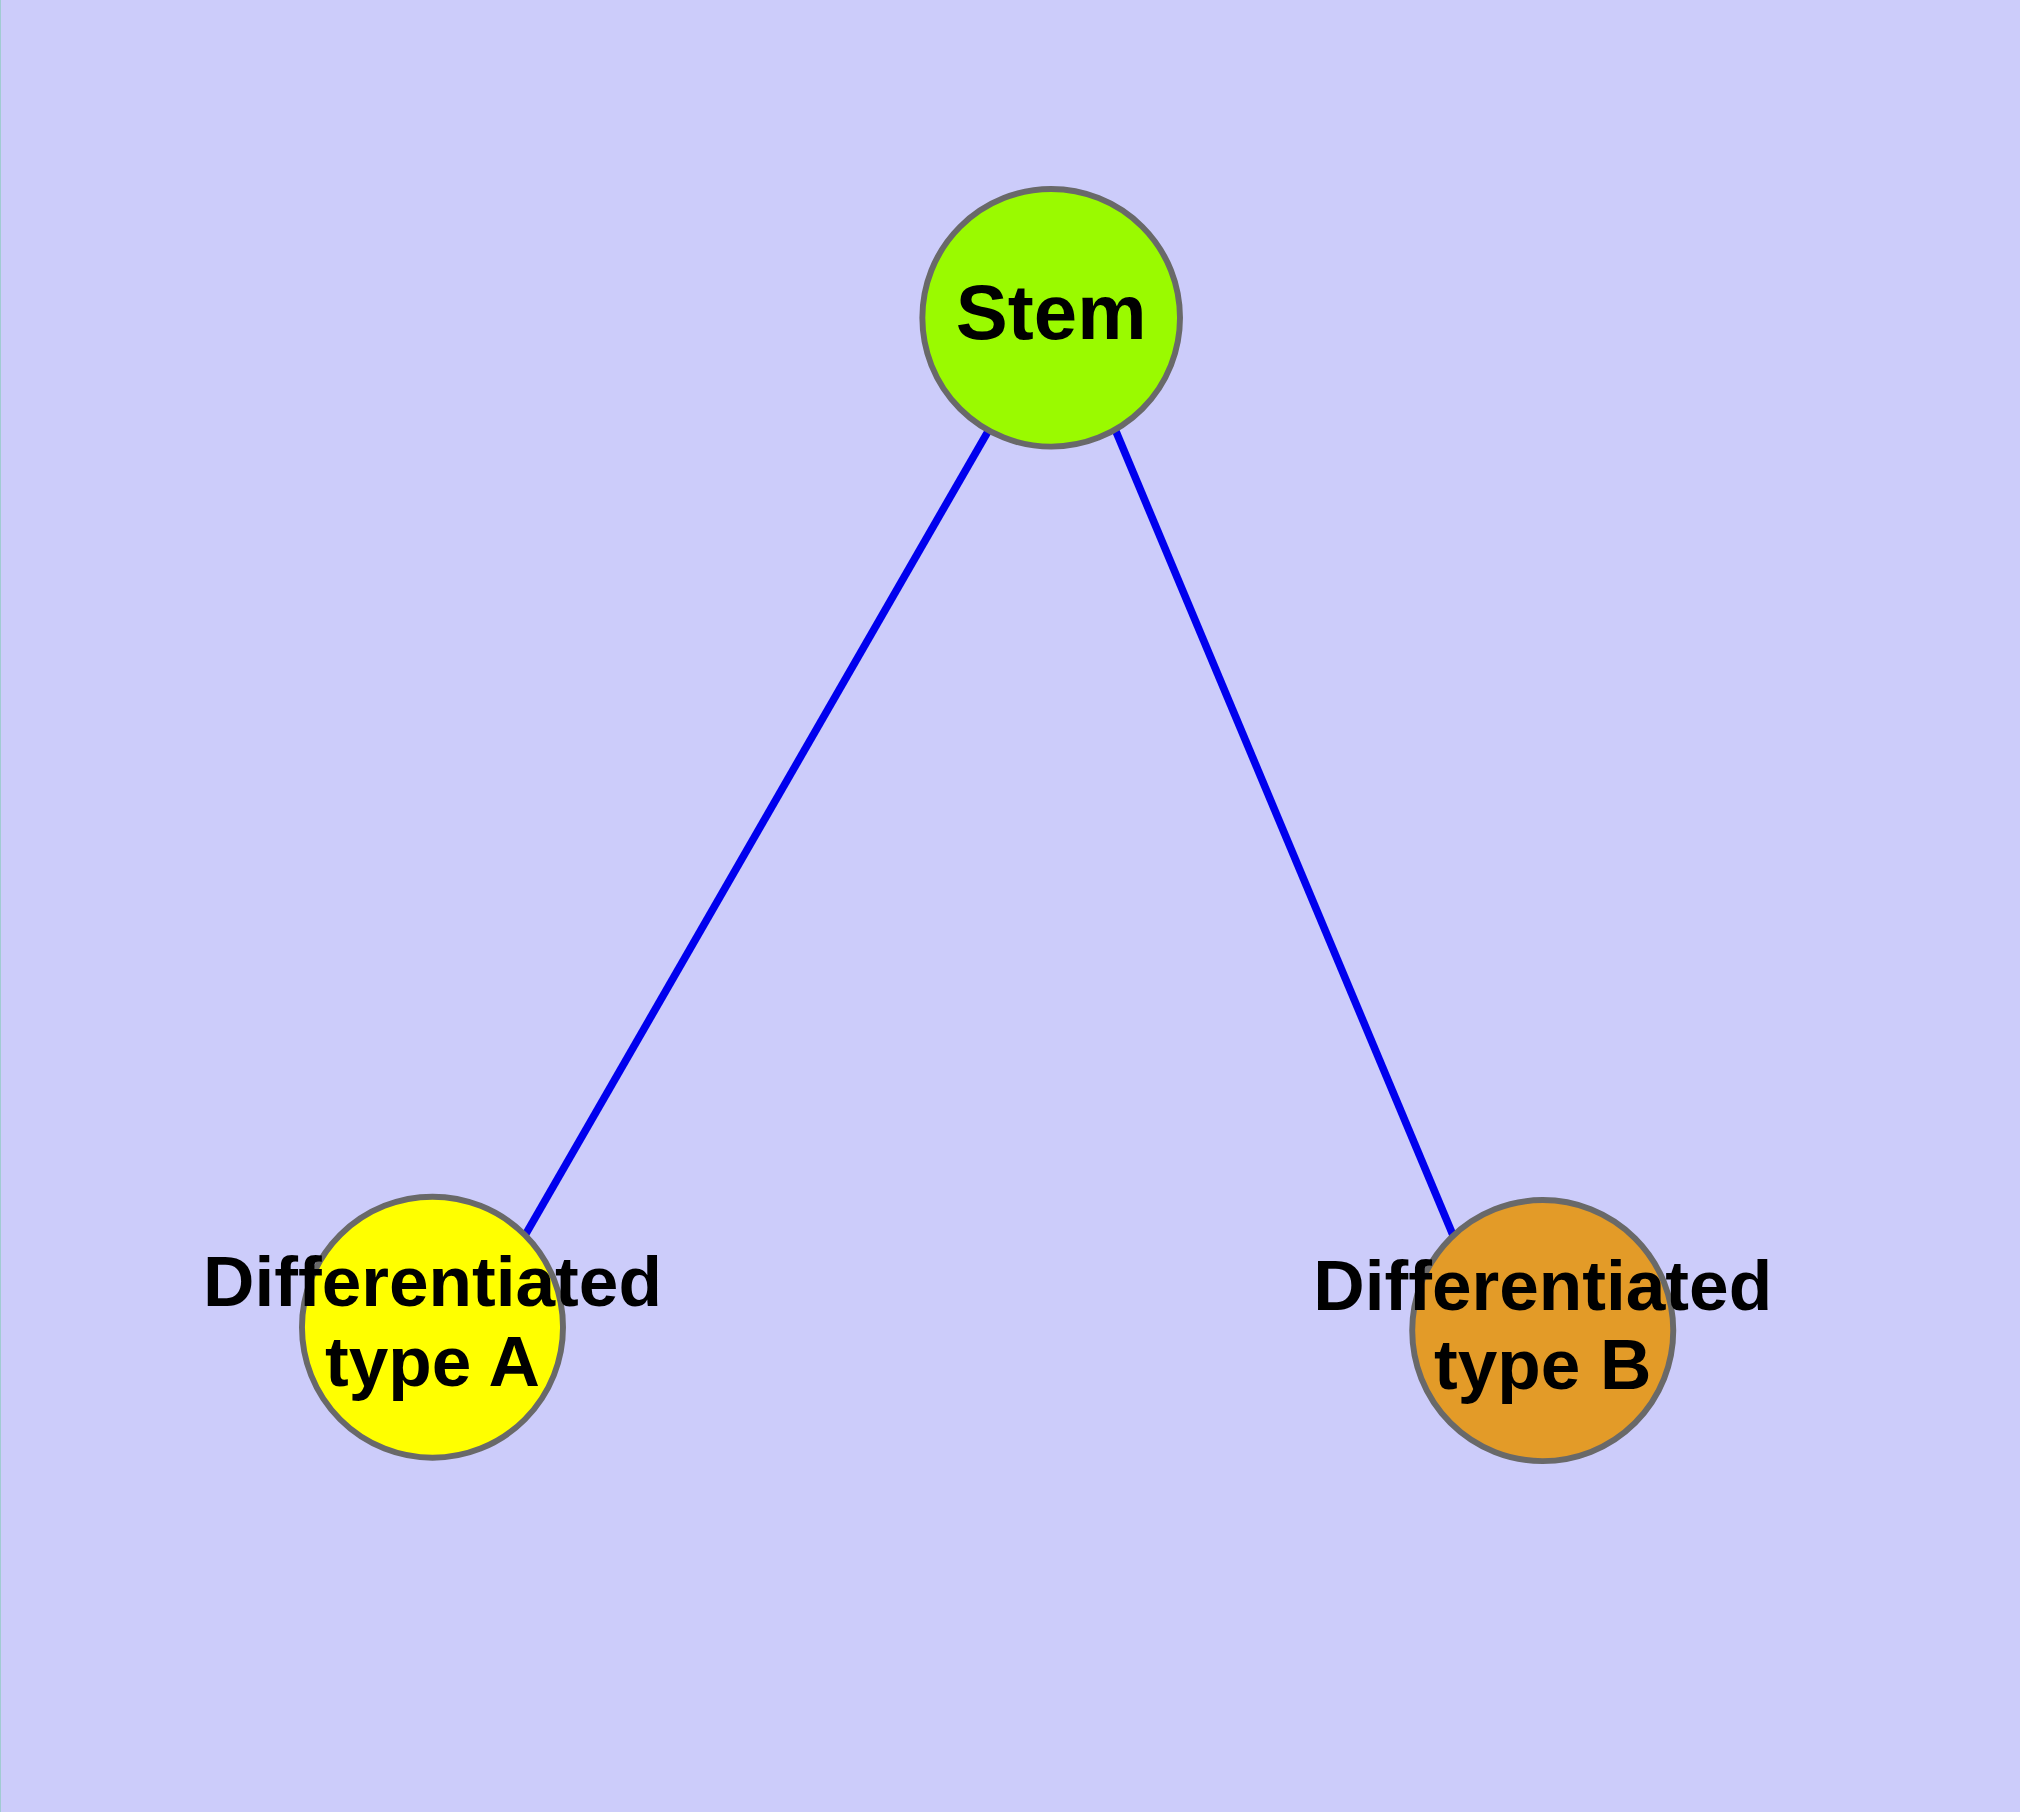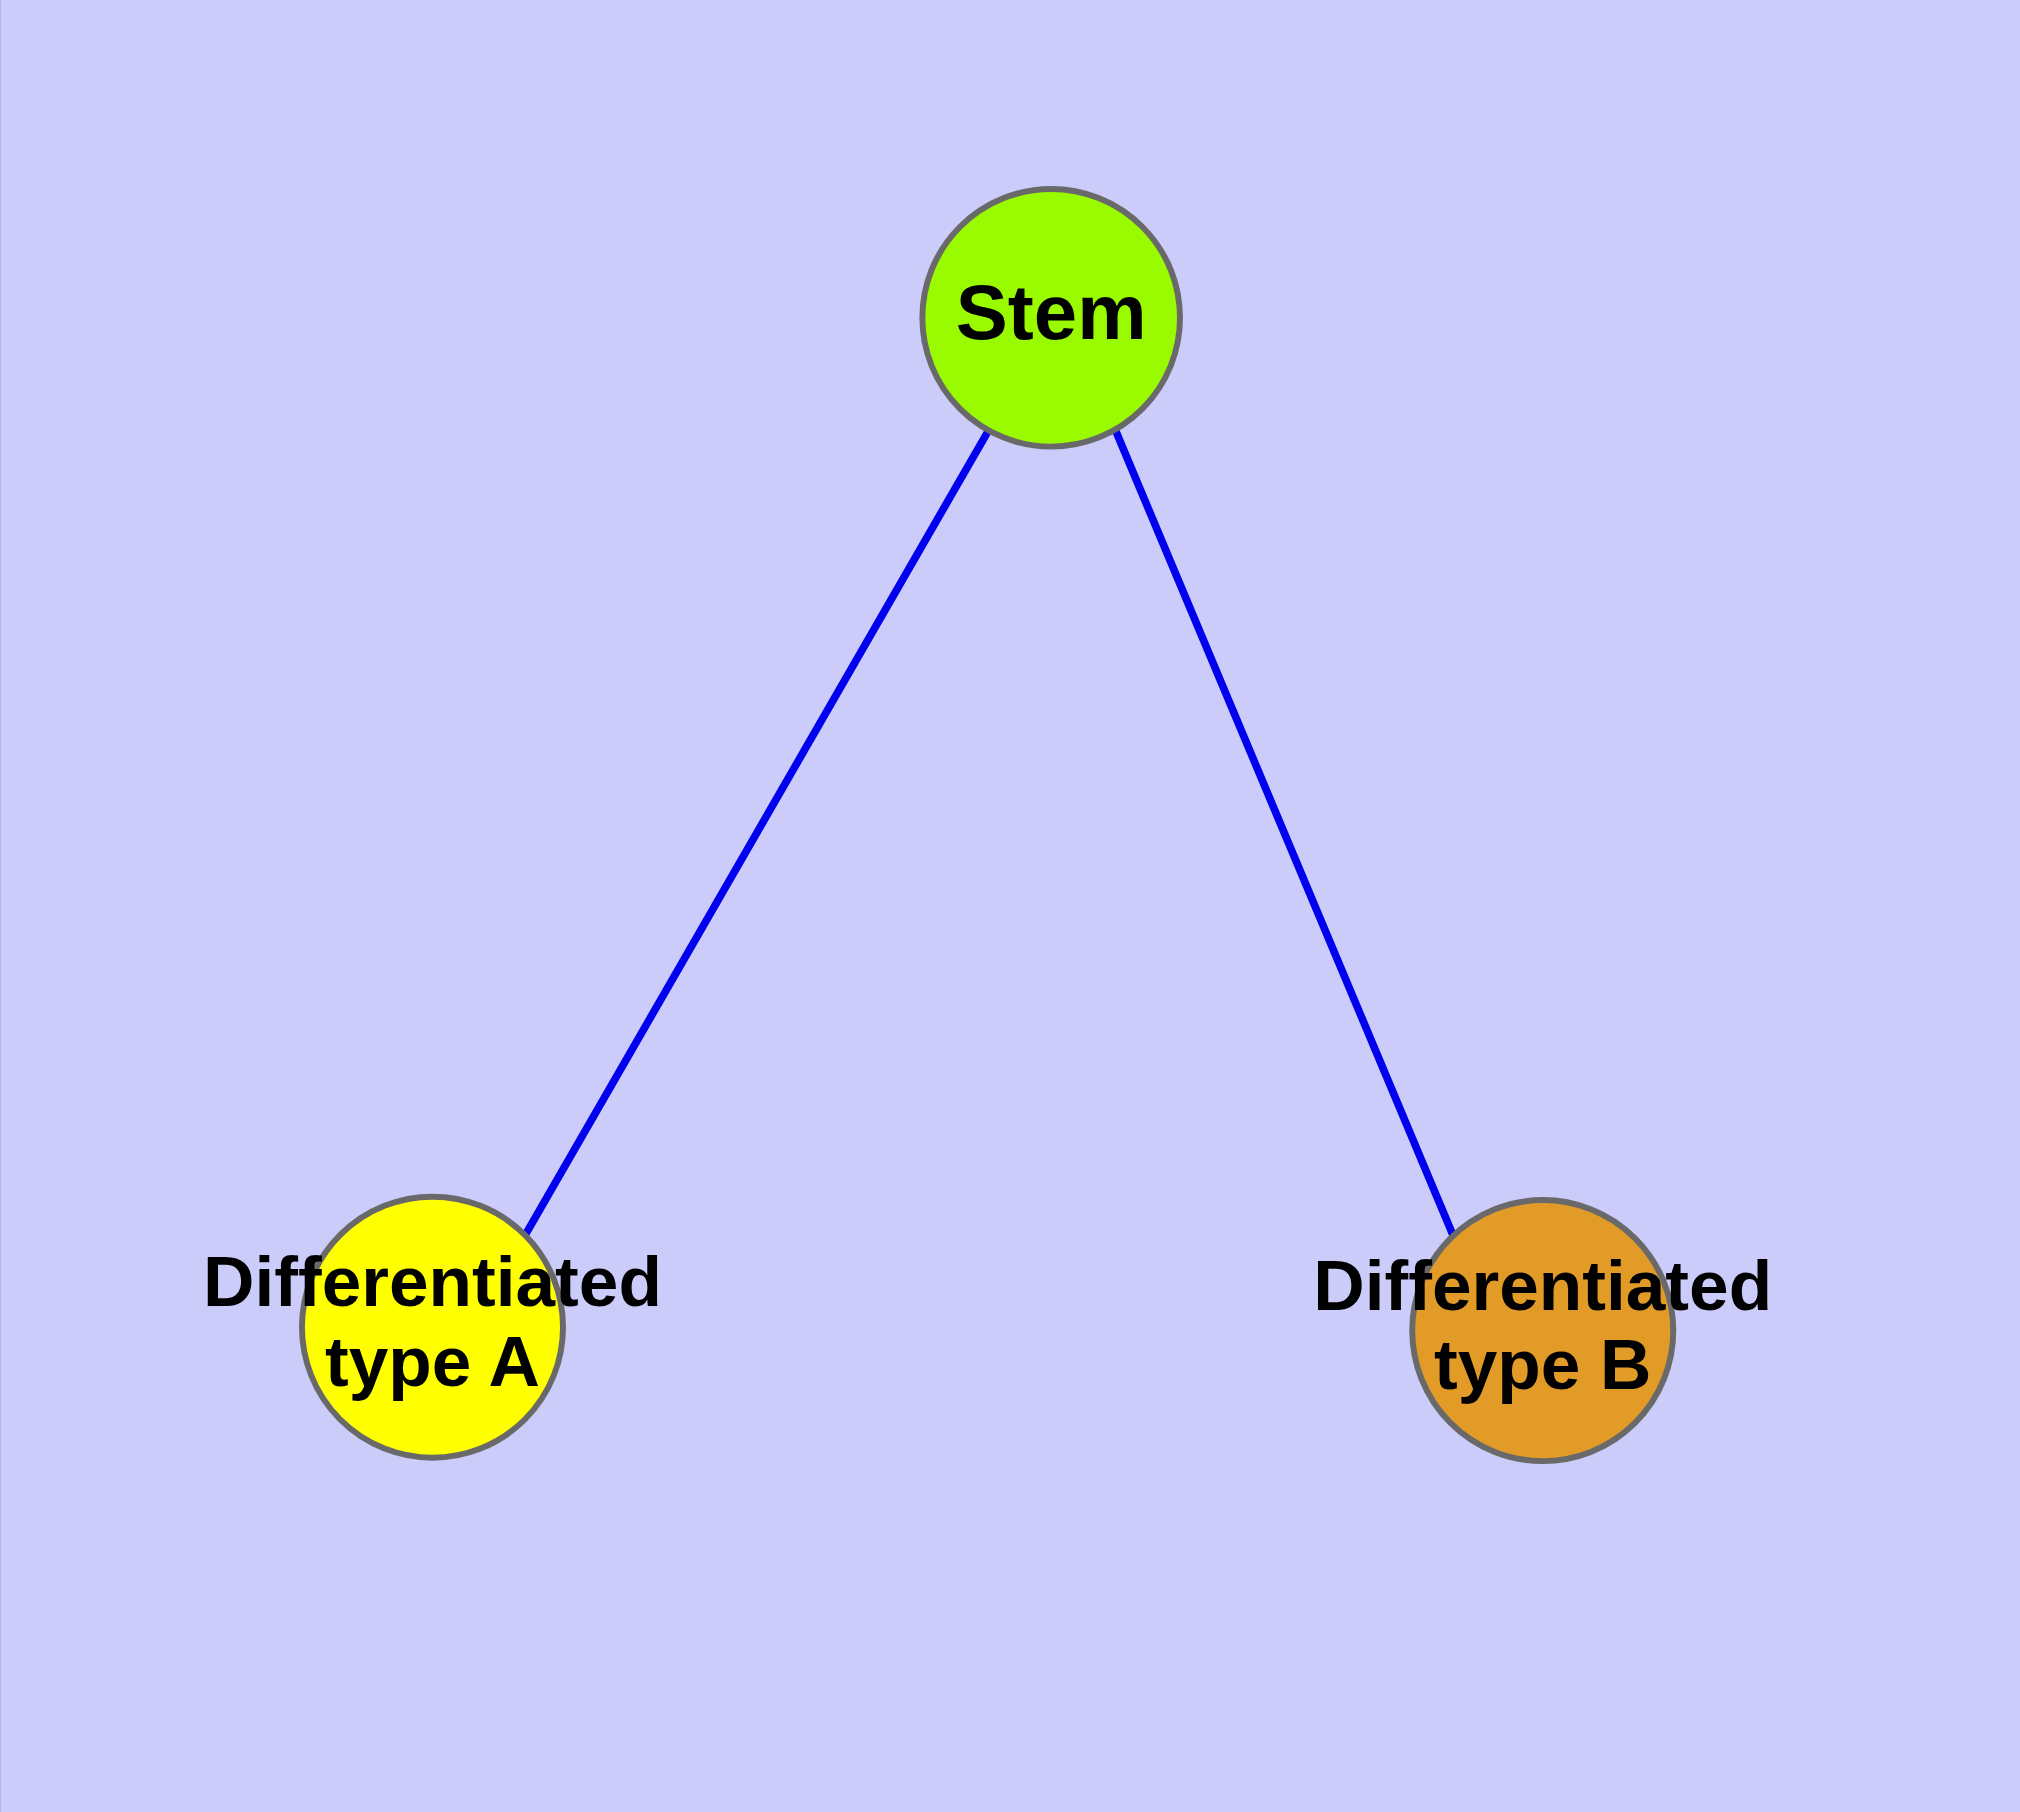--- a/index.html
+++ b/index.html
@@ -32,21 +32,21 @@
     font-weight: bold;
     fill: #000000;
     text-anchor: middle;
     dominant-baseline: middle;
     paint-order: normal;
   }
 </style>
 </head>
 <body style="width: 2021px; height: 1812px; background: rgb(204, 204, 250);">
 
-<div id="graph-canvas" style="width: 1674px; height: 1812px; background: #3b82f6;">
+<div id="graph-canvas" style="width: 1674px; height: 1812px; background: #22c55e;">
   <svg id="graph-svg" viewBox="0 0 2384 2138" xmlns="http://www.w3.org/2000/svg" style="width: 2021px; height: 1812px;">
     <rect id="bg-rect" x="0" y="0" width="2384" height="2138" fill="#ccccfa"></rect>
     <g id="edges-layer">
         <line x1="1166" y1="508" x2="619" y2="1458" stroke="#0000ee" stroke-width="9" stroke-linecap="butt"></line>
         <line x1="1316" y1="508" x2="1716" y2="1462" stroke="#0000ee" stroke-width="9" stroke-linecap="butt"></line>
       </g>
     <g id="nodes-layer">
         <g>
           <circle cx="1240" cy="375" r="152" fill="#9afa00" stroke="#696969" stroke-width="7"></circle>
           <text class="node-label" x="1240" y="375" font-size="92" fill="#000000"><tspan x="1240">Stem</tspan></text>

